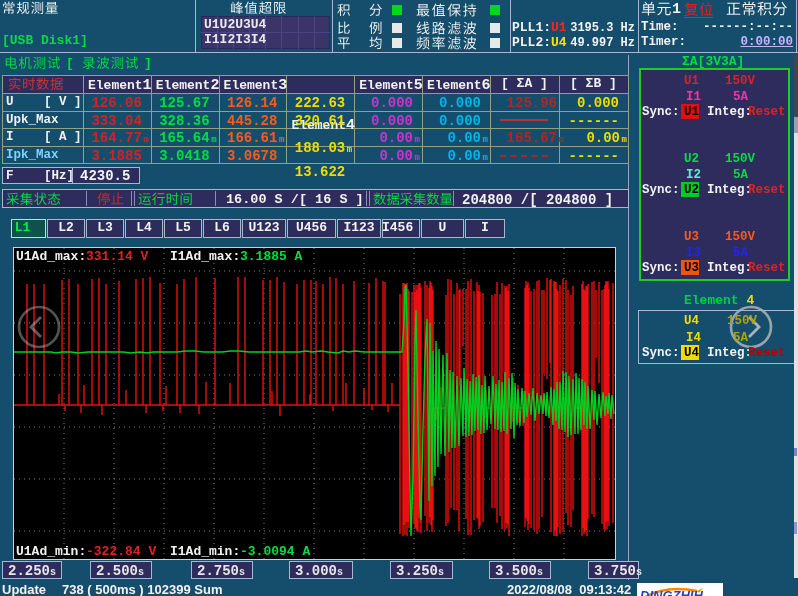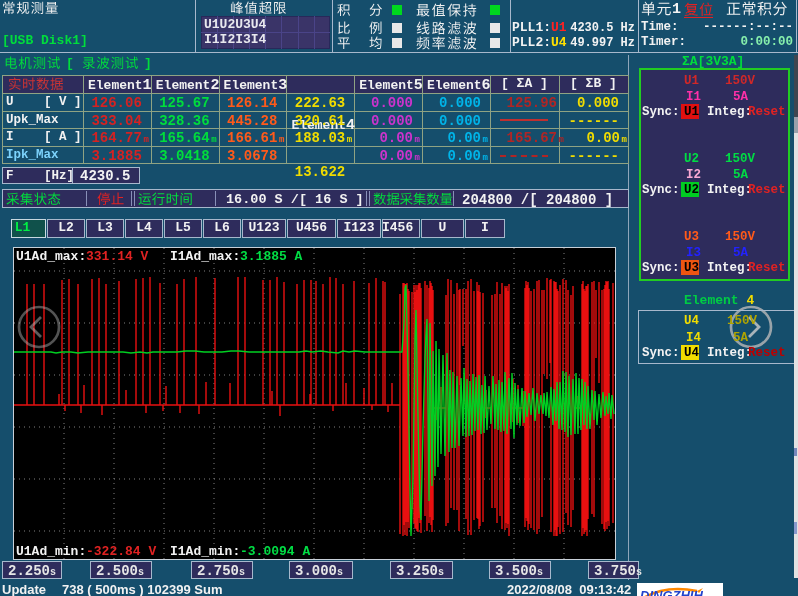--- a/index.html
+++ b/index.html
@@ -146,21 +146,21 @@
 <svg style="position:absolute;left:416px;top:35.5px;" width="62.4" height="14" viewBox="0 -880 4456 1000" fill="#f2f2f2">
     <g transform="scale(1,-1)">
       <use href="#u9891" x="0"></use>
       <use href="#u7387" x="1114"></use>
       <use href="#u6ee4" x="2228"></use>
       <use href="#u6ce2" x="3342"></use>
     </g>
   </svg>
 <div class="t b" style="left:512px;top:21px;color:#f2f2f2;font-size:13px;">PLL1:<span style="color:#ff2222">U1</span></div>
 <div class="t b" style="left:512px;top:36px;color:#f2f2f2;font-size:13px;">PLL2:<span style="color:#ffe000">U4</span></div>
-<div class="t r" style="right:163px;top:22px;color:#f2f2f2;font-size:12px;">4230.5 Hz</div>
+<div class="t r" style="right:163px;top:22px;color:#f2f2f2;font-size:12px;">3195.3 Hz</div>
 <div class="t r" style="right:163px;top:37px;color:#f2f2f2;font-size:12px;">49.997 Hz</div>
 <svg style="position:absolute;left:641px;top:1px;" width="31.0" height="15" viewBox="0 -880 2066 1000" fill="#f2f2f2">
     <g transform="scale(1,-1)">
       <use href="#u5355" x="0"></use>
       <use href="#u5143" x="1033"></use>
     </g>
   </svg>
 <div class="t b" style="left:672px;top:1px;color:#f2f2f2;font-size:15px;">1</div>
 <svg style="position:absolute;left:684px;top:2px;" width="30" height="14.5" viewBox="0 -880 2068 1000" fill="#e02222">
     <g transform="scale(1,-1)">
@@ -173,21 +173,21 @@
     <g transform="scale(1,-1)">
       <use href="#u6b63" x="0"></use>
       <use href="#u5e38" x="1033"></use>
       <use href="#u79ef" x="2066"></use>
       <use href="#u5206" x="3099"></use>
     </g>
   </svg>
 <div class="t b" style="left:641px;top:20px;color:#f2f2f2;font-size:12.5px;">Time:</div>
 <div class="t r" style="right:5px;top:20px;color:#f2f2f2;font-size:12.5px;">------:--:--</div>
 <div class="t b" style="left:641px;top:35px;color:#f2f2f2;font-size:12.5px;">Timer:</div>
-<div class="t r" style="right:5px;top:35px;color:#86efac;font-size:12.5px;">0:00:00</div>
+<div class="t r" style="right:5px;top:35px;color:#c4b5fd;font-size:12.5px;text-decoration:underline;">0:00:00</div>
 <div style="position:absolute;left:628px;top:55px;width:1px;height:525px;background:#8fa6ba;"></div>
 <svg style="position:absolute;left:4px;top:56px;" width="57.2" height="13.5" viewBox="0 -880 4236 1000" fill="#00dd3c">
     <g transform="scale(1,-1)">
       <use href="#u7535" x="0"></use>
       <use href="#u673a" x="1059"></use>
       <use href="#u6d4b" x="2118"></use>
       <use href="#u8bd5" x="3177"></use>
     </g>
   </svg>
 <div class="t " style="left:66px;top:57px;color:#00dd3c;font-size:13px;">[</div>
@@ -245,21 +245,21 @@
 <div class="t r" style="right:317px;top:95px;color:#00b4e8;font-size:14px;">0.000</div>
 <div class="t r" style="right:656.2px;top:112.5px;color:#d42222;font-size:14px;">333.04</div>
 <div class="t r" style="right:588.4px;top:112.5px;color:#00dd3c;font-size:14px;">328.36</div>
 <div class="t r" style="right:520.6px;top:112.5px;color:#ff5a1a;font-size:14px;">445.28</div>
 <div class="t r" style="right:452.8px;top:112.5px;color:#f0dc00;font-size:14px;">320.61</div>
 <div class="t r" style="right:385px;top:112.5px;color:#cc33cc;font-size:14px;">0.000</div>
 <div class="t r" style="right:317px;top:112.5px;color:#00b4e8;font-size:14px;">0.000</div>
 <div class="t r" style="right:656.2px;top:130px;color:#d42222;font-size:14px;">164.77<span class="sm">m</span></div>
 <div class="t r" style="right:588.4px;top:130px;color:#00dd3c;font-size:14px;">165.64<span class="sm">m</span></div>
 <div class="t r" style="right:520.6px;top:130px;color:#ff5a1a;font-size:14px;">166.61<span class="sm">m</span></div>
-<div class="t r" style="right:452.8px;top:130px;color:#f0dc00;font-size:14px;margin-left:19px;">188.03<span class="sm">m</span></div>
+<div class="t r" style="right:452.8px;top:140px;color:#f0dc00;font-size:14px;margin-left:19px;">188.03<span class="sm">m</span></div>
 <div class="t r" style="right:385px;top:130px;color:#cc33cc;font-size:14px;">0.00<span class="sm">m</span></div>
 <div class="t r" style="right:317px;top:130px;color:#00b4e8;font-size:14px;">0.00<span class="sm">m</span></div>
 <div class="t r" style="right:656.2px;top:148px;color:#d42222;font-size:14px;">3.1885</div>
 <div class="t r" style="right:588.4px;top:148px;color:#00dd3c;font-size:14px;">3.0418</div>
 <div class="t r" style="right:520.6px;top:148px;color:#ff5a1a;font-size:14px;">3.0678</div>
 <div class="t r" style="right:452.8px;top:148px;color:#f0dc00;font-size:14px;margin-top:16px;">13.622</div>
 <div class="t r" style="right:385px;top:148px;color:#cc33cc;font-size:14px;">0.00<span class="sm">m</span></div>
 <div class="t r" style="right:317px;top:148px;color:#00b4e8;font-size:14px;">0.00<span class="sm">m</span></div>
 <div class="t r" style="right:241px;top:95px;color:#b02525;font-size:14px;">125.96</div>
 <div style="position:absolute;left:500px;top:118.5px;width:48px;height:2px;background:#c03030;"></div>
@@ -409,21 +409,21 @@
 <div class="t " style="left:725px;top:74px;color:#d02828;font-size:12.5px;">150V</div>
 <div class="t " style="left:686px;top:90px;color:#ff30a8;font-size:12.5px;">I1</div>
 <div class="t " style="left:733px;top:90px;color:#ff30a8;font-size:12.5px;">5A</div>
 <div class="t " style="left:642px;top:105px;color:#f2f2f2;font-size:12.5px;">Sync:</div>
 <div style="position:absolute;left:681px;top:104px;width:18px;height:15px;background:#e01010;"></div>
 <div class="t " style="left:684px;top:105px;color:#000;font-size:12.5px;">U1</div>
 <div class="t " style="left:707px;top:105px;color:#f2f2f2;font-size:12.5px;">Integ:</div>
 <div class="t " style="left:748px;top:105px;color:#e02222;font-size:12.5px;">Reset</div>
 <div class="t " style="left:684px;top:152px;color:#00dd44;font-size:12.5px;">U2</div>
 <div class="t " style="left:725px;top:152px;color:#00dd44;font-size:12.5px;">150V</div>
-<div class="t " style="left:686px;top:168px;color:#f9a8d4;font-size:12.5px;">I2</div>
+<div class="t " style="left:686px;top:168px;color:#5eead4;font-size:12.5px;">I2</div>
 <div class="t " style="left:733px;top:168px;color:#00dd44;font-size:12.5px;">5A</div>
 <div class="t " style="left:642px;top:183px;color:#f2f2f2;font-size:12.5px;">Sync:</div>
 <div style="position:absolute;left:681px;top:182px;width:18px;height:15px;background:#00cc22;"></div>
 <div class="t " style="left:684px;top:183px;color:#000;font-size:12.5px;">U2</div>
 <div class="t " style="left:707px;top:183px;color:#f2f2f2;font-size:12.5px;">Integ:</div>
 <div class="t " style="left:748px;top:183px;color:#e02222;font-size:12.5px;">Reset</div>
 <div class="t " style="left:684px;top:230px;color:#ff5a1a;font-size:12.5px;">U3</div>
 <div class="t " style="left:725px;top:230px;color:#ff5a1a;font-size:12.5px;">150V</div>
 <div class="t " style="left:686px;top:246px;color:#2222ff;font-size:12.5px;">I3</div>
 <div class="t " style="left:733px;top:246px;color:#2222ff;font-size:12.5px;">5A</div>

